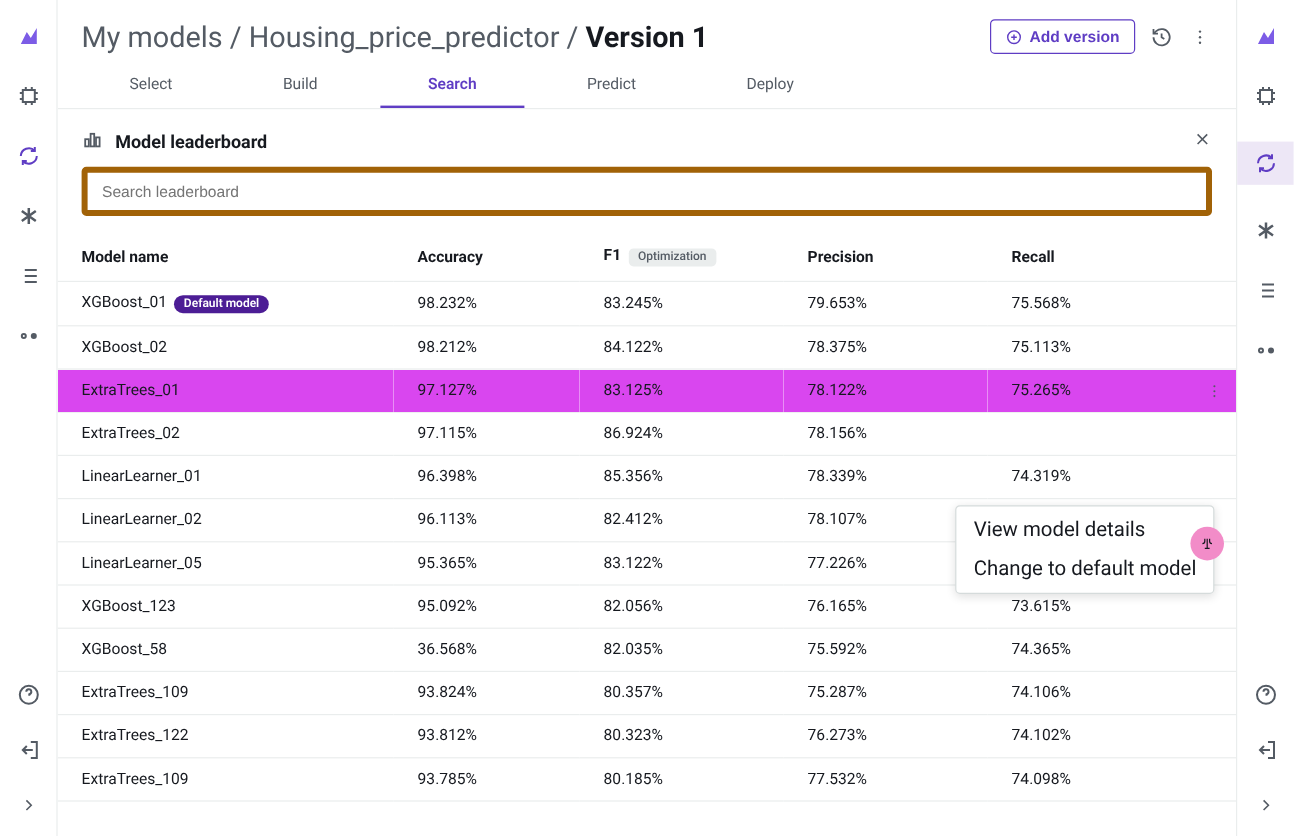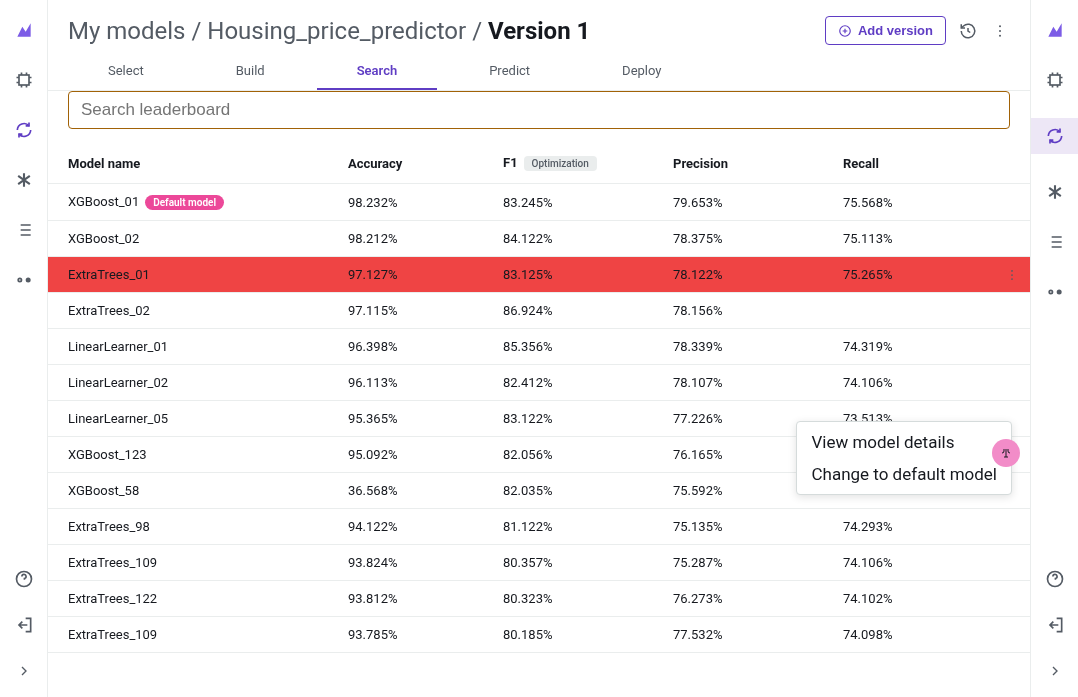--- a/index.html
+++ b/index.html
@@ -18,26 +18,26 @@
 .add-version-btn { border: 1px solid #5f3dc4; color: #5f3dc4; background: #fff; padding: 6px 12px; border-radius: 4px; font-size: 13px; font-weight: 600; cursor: pointer; display: inline-flex; align-items: center; gap: 6px; }
 .header-icon { width: 20px; height: 20px; color: #545b64; cursor: pointer; display:flex; align-items:center; justify-content:center; }
 .tabs { display: flex; border-bottom: 1px solid #eaeded; padding: 0 20px; gap: 12px; }
 .tab { padding: 10px 40px; font-size: 13px; color: #545b64; cursor: pointer; border-bottom: 2px solid transparent; }
 .tab.active { color: #5f3dc4; border-bottom-color: #5f3dc4; font-weight: 600; }
 .content { flex: 1; overflow: auto; padding: 0; }
 .panel-header { display: flex; align-items: center; padding: 16px 20px 10px 20px; gap: 10px; }
 .panel-header h2 { font-size: 15px; font-weight: 700; }
 .panel-header .close { margin-left: auto; cursor: pointer; color: #545b64; }
 .search-wrap { padding: 0 20px 14px 20px; }
-.search { width: 100%; border: 1px solid #a16207; border-radius: 4px; padding: 8px 12px; font-size: 17px; color: #b91c1c; }
+.search { width: 100%; border: 5px solid #a16207; border-radius: 4px; padding: 8px 12px; font-size: 13px; color: #b91c1c; }
 .table { width: 100%; border-collapse: collapse; }
 .table th { text-align: left; font-weight: 700; font-size: 13px; padding: 12px 20px; border-bottom: 1px solid #eaeded; color: #16191f; }
 .table td { padding: 10px 20px; border-bottom: 1px solid #eaeded; font-size: 13px; color: #16191f; position: relative; }
-.table tr.highlight td { background: #ef4444; }
-.badge { display: inline-block; background: #ec4899; color: #fff; font-size: 10px; padding: 2px 8px; border-radius: 10px; margin-left: 6px; font-weight: 600; }
+.table tr.highlight td { background: #d946ef; }
+.badge { display: inline-block; background: #4c1d95; color: #fff; font-size: 10px; padding: 2px 8px; border-radius: 10px; margin-left: 6px; font-weight: 600; }
 .opt-badge { display: inline-block; background: #eaeded; color: #545b64; font-size: 10px; padding: 2px 8px; border-radius: 4px; margin-left: 6px; font-weight: 500; }
 .row-menu-btn { position: absolute; right: 8px; top: 50%; transform: translateY(-50%); cursor: pointer; color: #545b64; width: 20px; height: 20px; display:flex; align-items:center; justify-content:center; }
 .context-menu { position: absolute; right: 18px; top: 330px; background: #fff; border: 1px solid #d5dbdb; border-radius: 4px; box-shadow: 0 2px 8px rgba(0,0,0,0.12); z-index: 5; min-width: 170px; padding: 4px 0; }
 .context-menu-item { padding: 6px 14px; font-size: 17px; cursor: pointer; white-space: nowrap; }
 .cursor-pointer { position: absolute; right: 10px; top: 348px; width: 28px; height: 28px; background: #f28cc8; border-radius: 50%; z-index: 6; display:flex; align-items:center; justify-content:center; color:#16191f; font-size: 11px; }
 tbody tr { position: relative; }
 .col-name { width: 280px; }
 .col-acc { width: 155px; }
 .col-f1 { width: 170px; }
 .col-prec { width: 170px; }
@@ -132,20 +132,31 @@
 
     <div class="tabs" id="tabs">
         <div class="tab">Select</div>
         <div class="tab">Build</div>
         <div class="tab active">Search</div>
         <div class="tab">Predict</div>
         <div class="tab">Deploy</div>
       </div>
 
     <div class="content" style="position:relative;">
+      <div class="panel-header">
+        <span class="leaderboard-icon"><svg width="18" height="18" viewBox="0 0 24 24" fill="none" stroke="currentColor" stroke-width="2">
+              <rect x="4" y="12" width="4" height="8"></rect>
+              <rect x="10" y="6" width="4" height="14"></rect>
+              <rect x="16" y="10" width="4" height="10"></rect>
+            </svg></span>
+        <h2>Model leaderboard</h2>
+        <span class="close"><svg width="16" height="16" viewBox="0 0 24 24" fill="none" stroke="currentColor" stroke-width="2">
+              <path d="M6 6l12 12M18 6L6 18"></path>
+            </svg></span>
+      </div>
       <div class="search-wrap">
         <input class="search" placeholder="Search leaderboard" style="">
       </div>
 
       <table class="table">
         <thead>
           <tr>
             <th class="col-name">Model name</th>
             <th class="col-acc">Accuracy</th>
             <th class="col-f1"><span>F1</span><span class="opt-badge">Optimization</span></th>
@@ -217,27 +228,20 @@
               <td>73.615%</td>
             </tr>
             <tr>
               <td class="col-name"><span>XGBoost_58</span></td>
               <td>36.568%</td>
               <td>82.035%</td>
               <td>75.592%</td>
               <td>74.365%</td>
             </tr>
             <tr>
-              <td class="col-name"><span>ExtraTrees_98</span></td>
-              <td>94.122%</td>
-              <td>81.122%</td>
-              <td>75.135%</td>
-              <td>74.293%</td>
-            </tr>
-            <tr>
               <td class="col-name"><span>ExtraTrees_109</span></td>
               <td>93.824%</td>
               <td>80.357%</td>
               <td>75.287%</td>
               <td>74.106%</td>
             </tr>
             <tr>
               <td class="col-name"><span>ExtraTrees_122</span></td>
               <td>93.812%</td>
               <td>80.323%</td>

